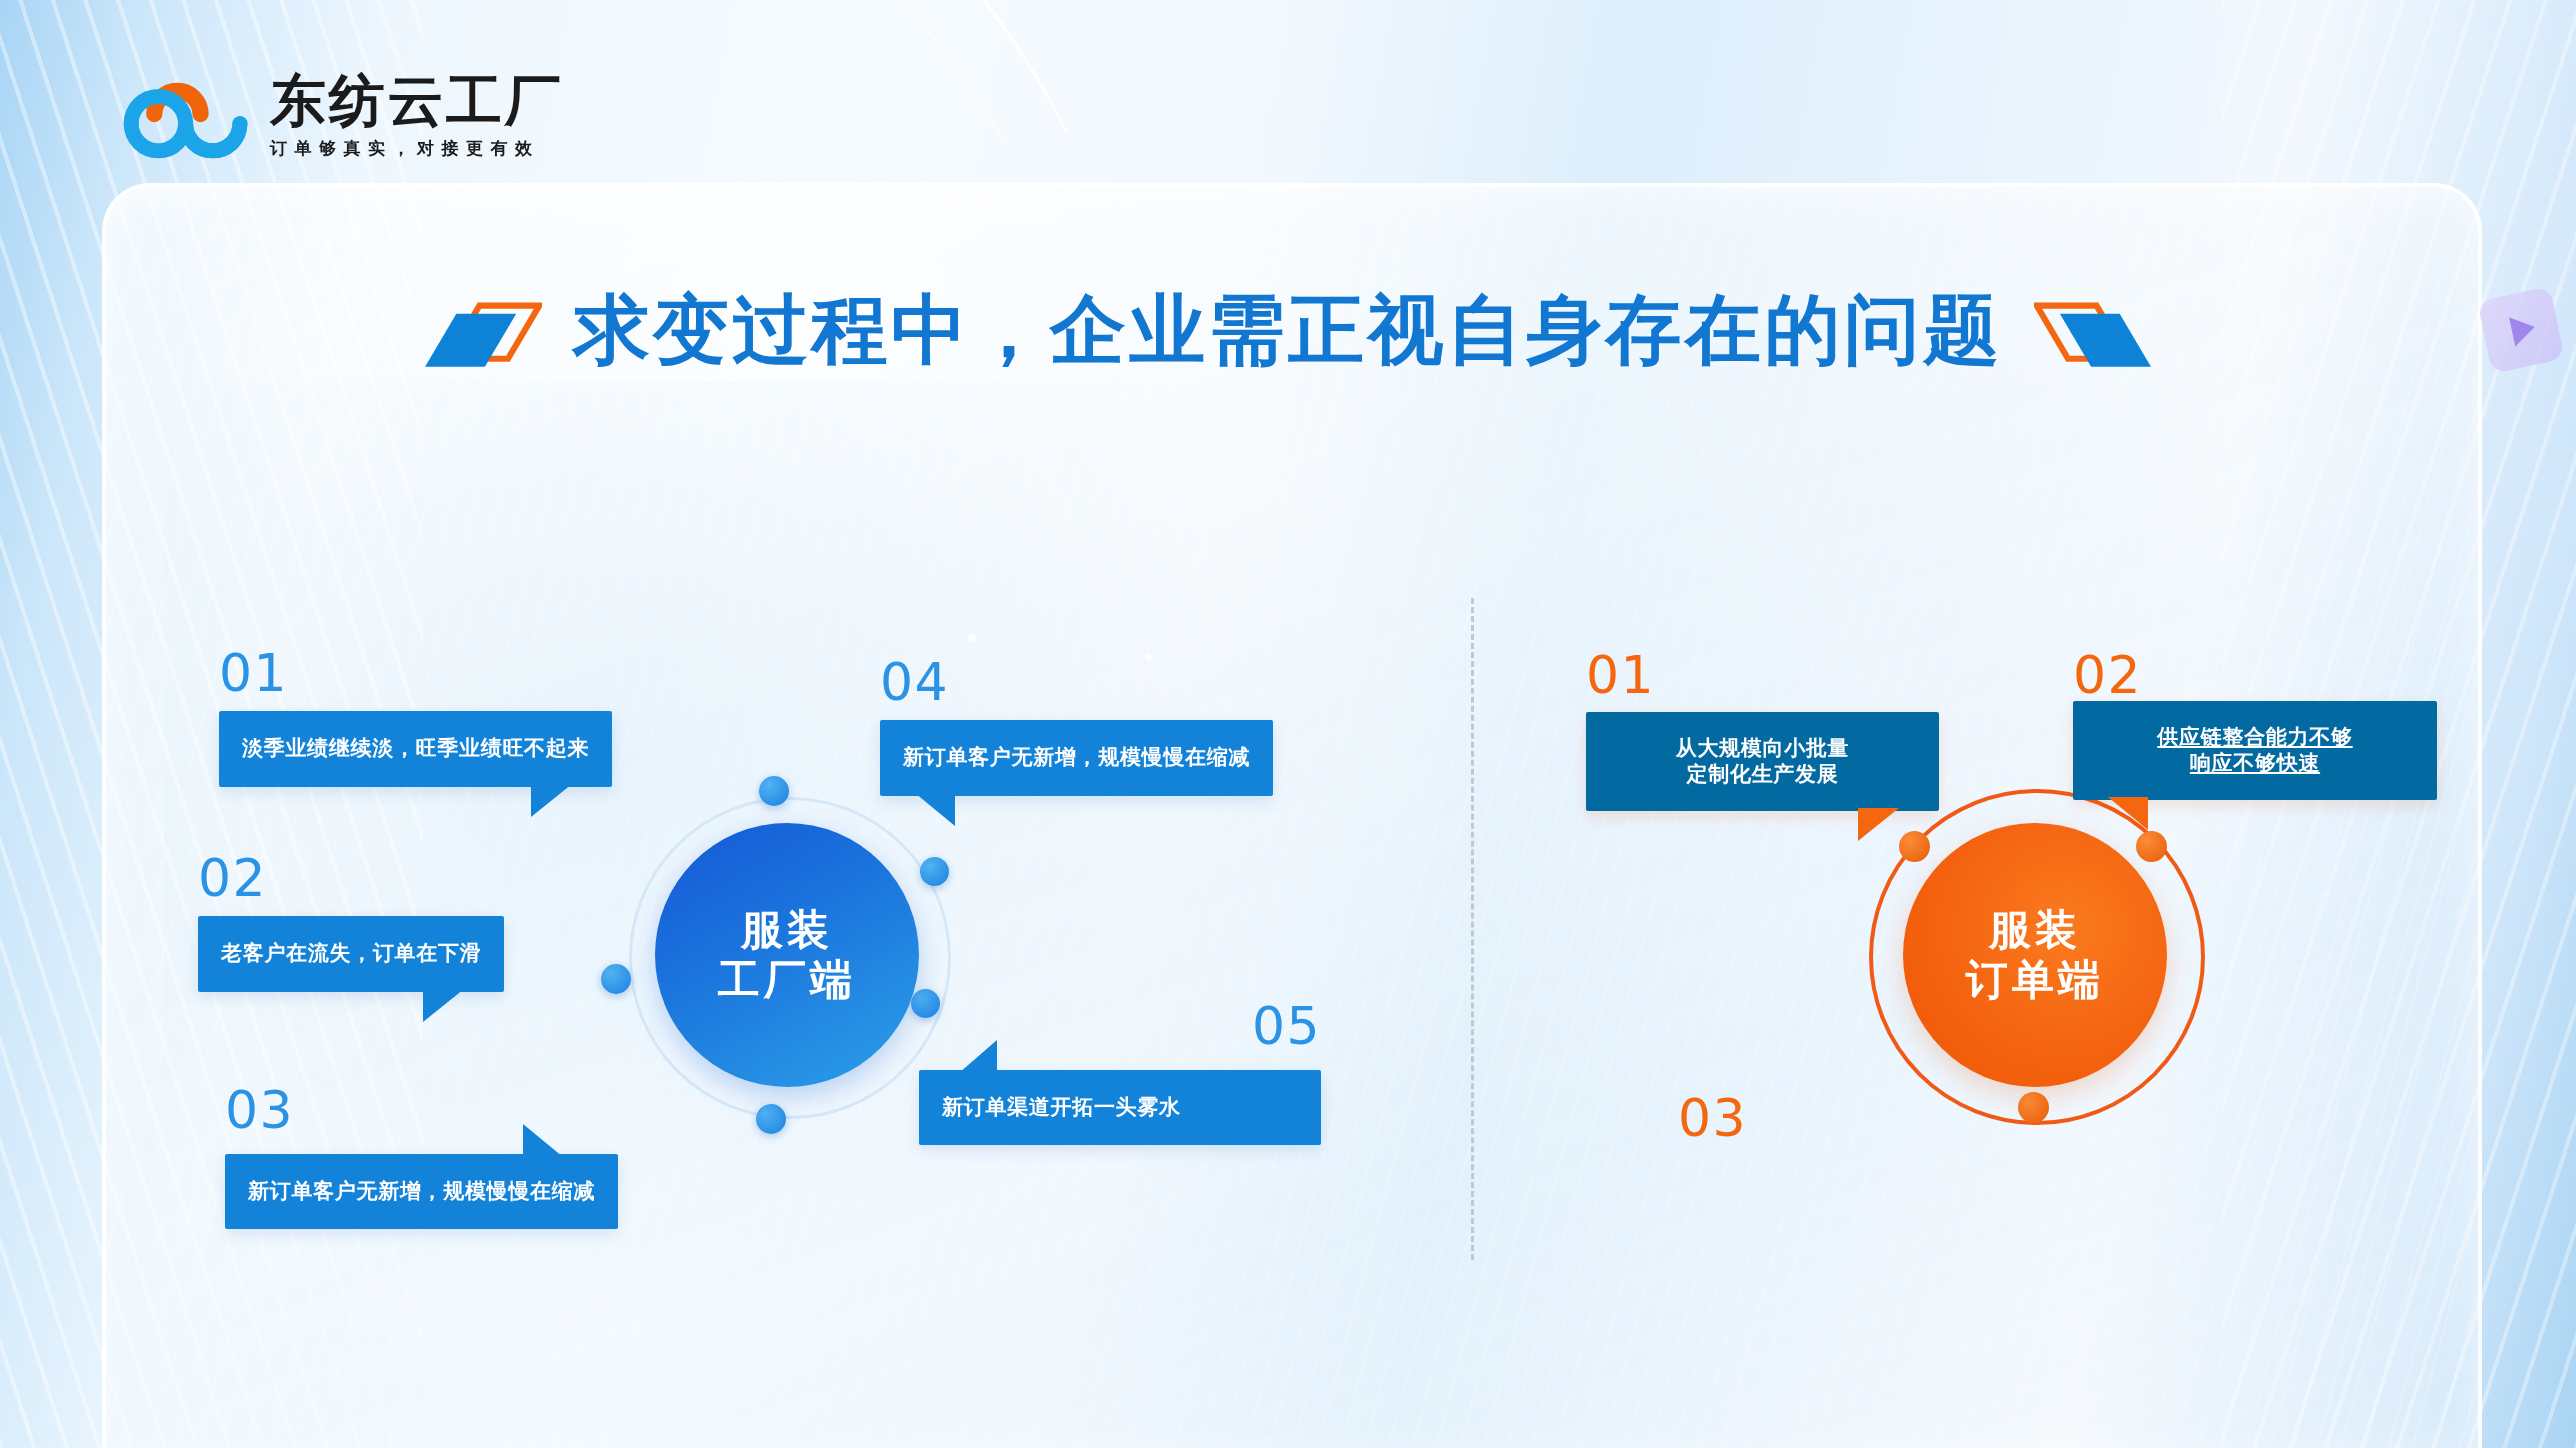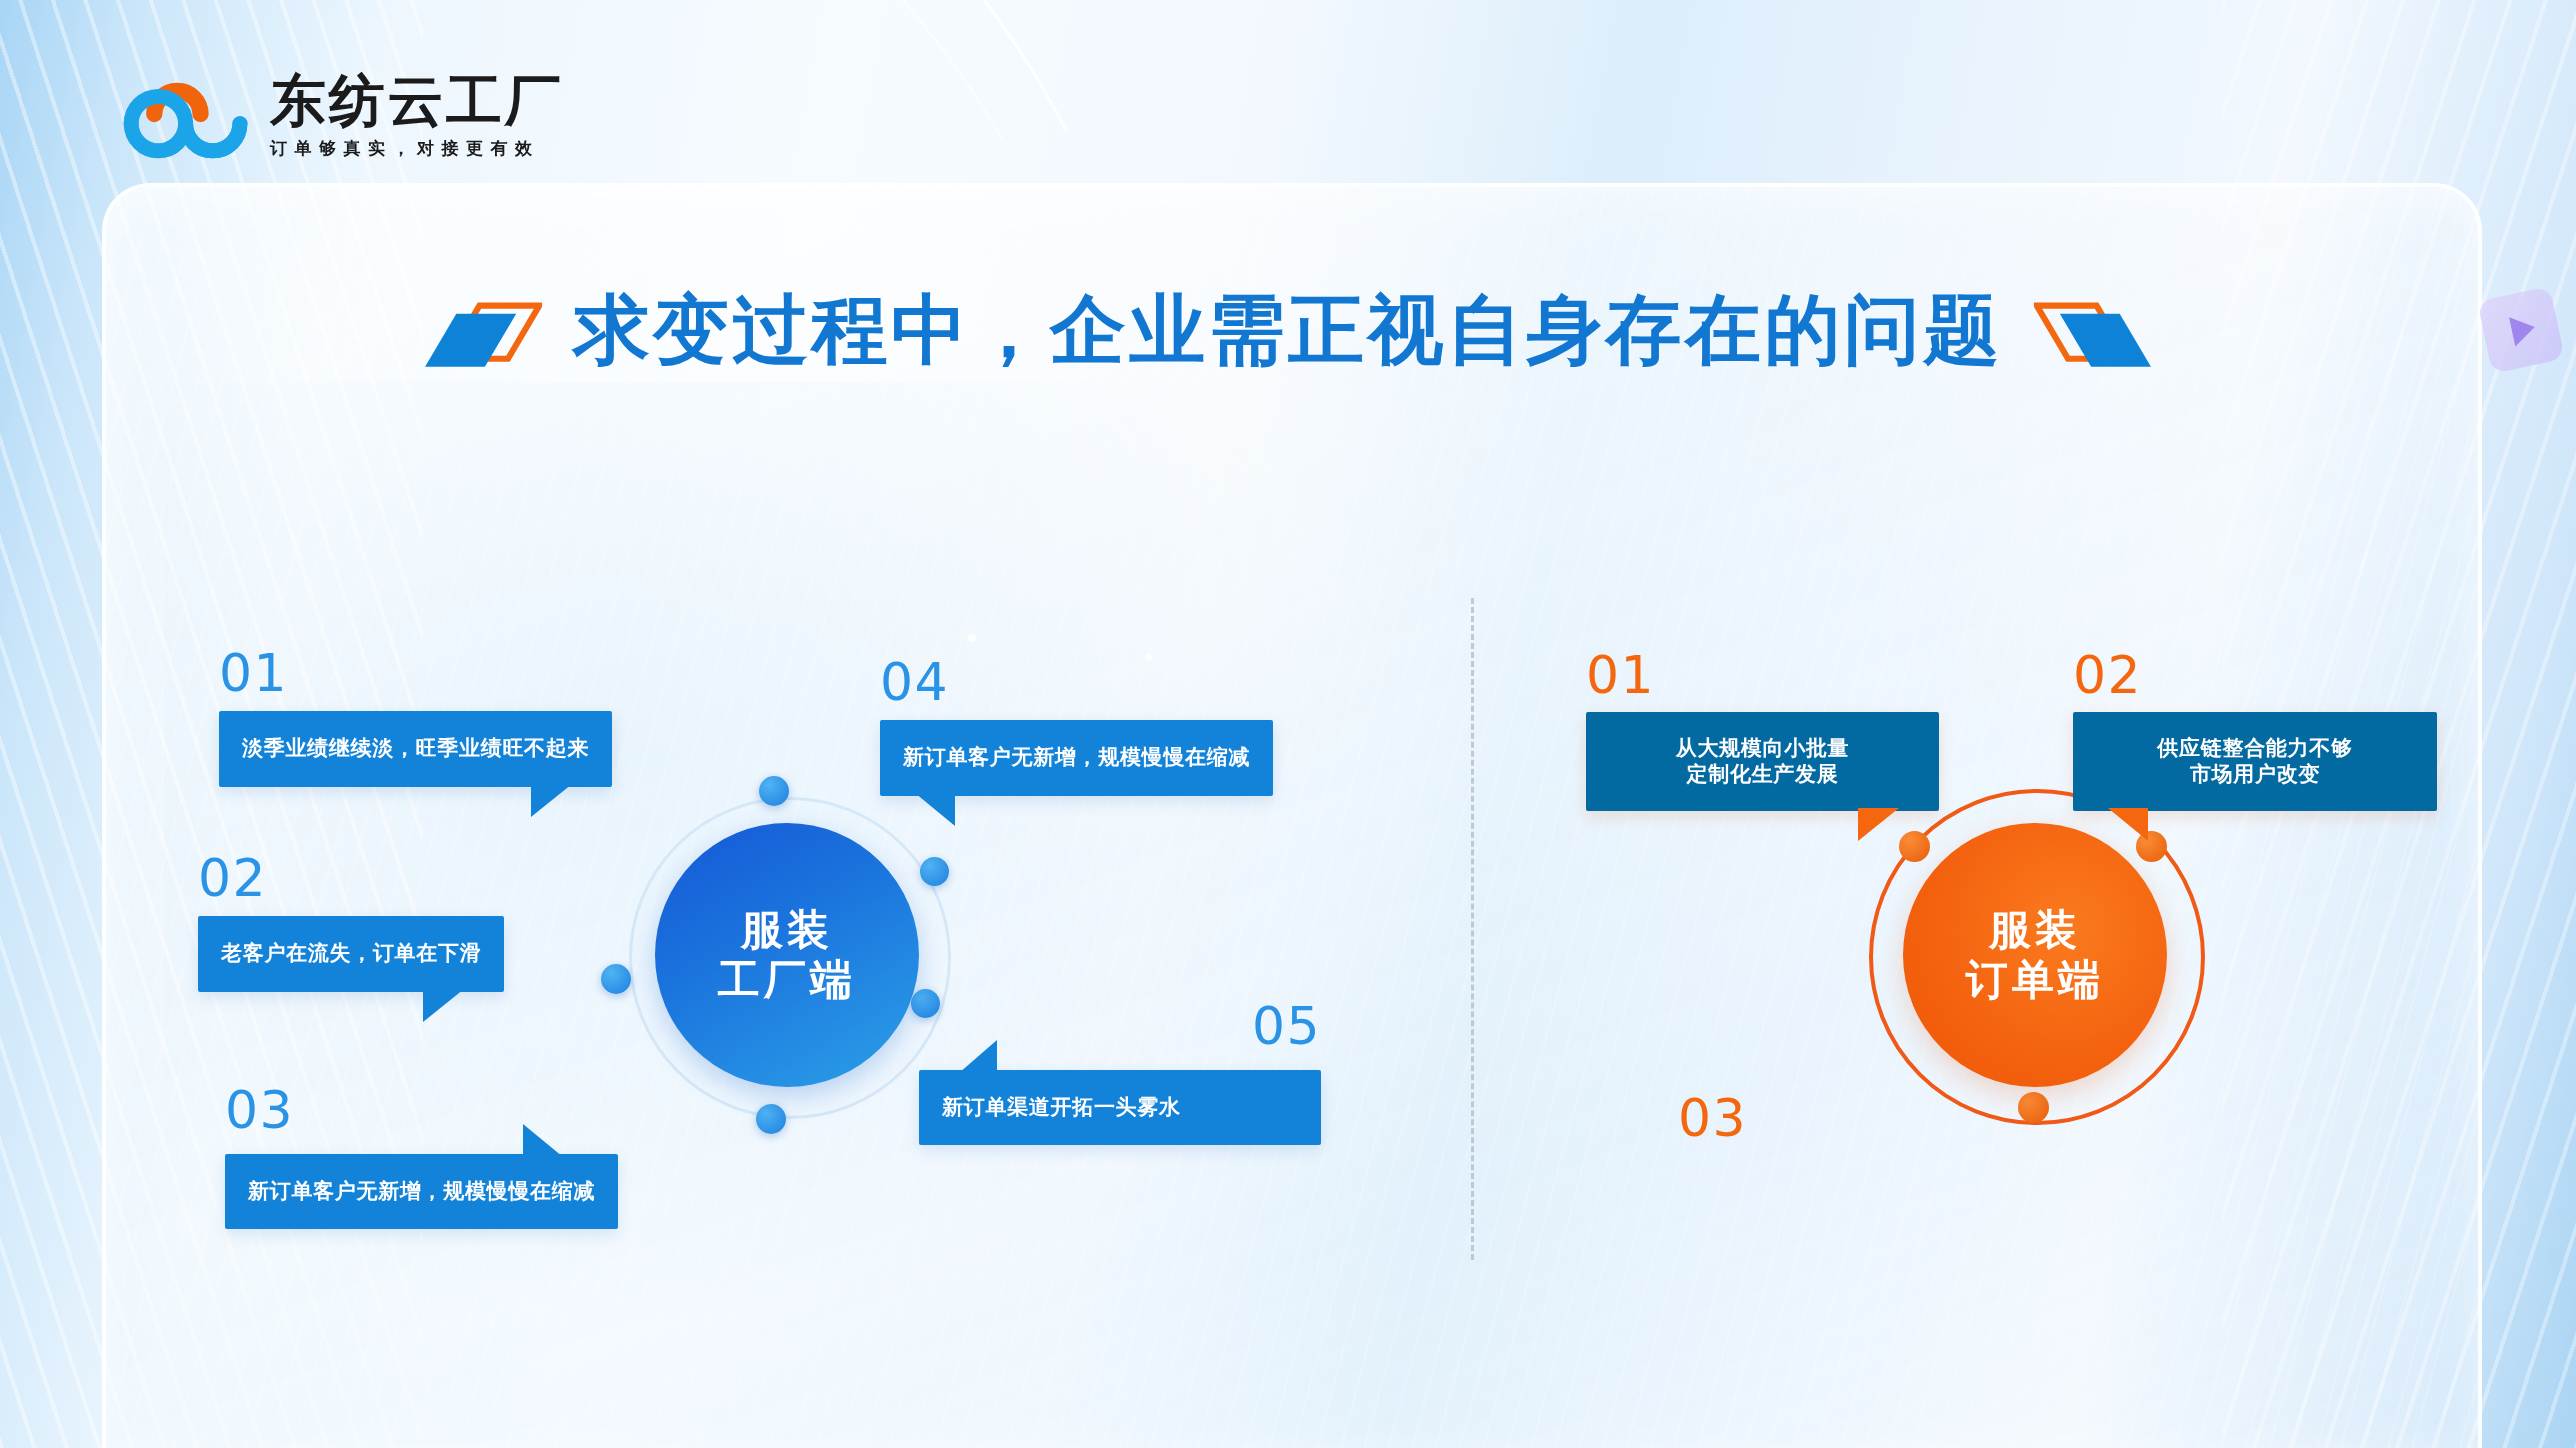--- a/index.html
+++ b/index.html
@@ -292,23 +292,23 @@
     <div class="num num-orange">01</div>
     <div class="bubble orange two-line" style="margin-top:11px;width:307px;">
       <div>从大规模向小批量</div>
       <div>定制化生产发展</div>
       <span class="tail tail-dr"></span>
     </div>
   </div>
 
   <div class="item" style="left:2073px;top:649px;">
     <div class="num num-orange">02</div>
-    <div class="bubble orange two-line" style="margin-top:11px;width:318px;">
+    <div class="bubble orange two-line" style="width:318px;text-decoration:underline;">
       <div>供应链整合能力不够</div>
-      <div>市场用户改变</div>
+      <div>响应不够快速</div>
       <span class="tail tail-dl"></span>
     </div>
   </div>
 
   <div class="item" style="left:1678px;top:1092px;">
     <div class="num num-orange">03</div>
   </div>
 
 </div>
 

